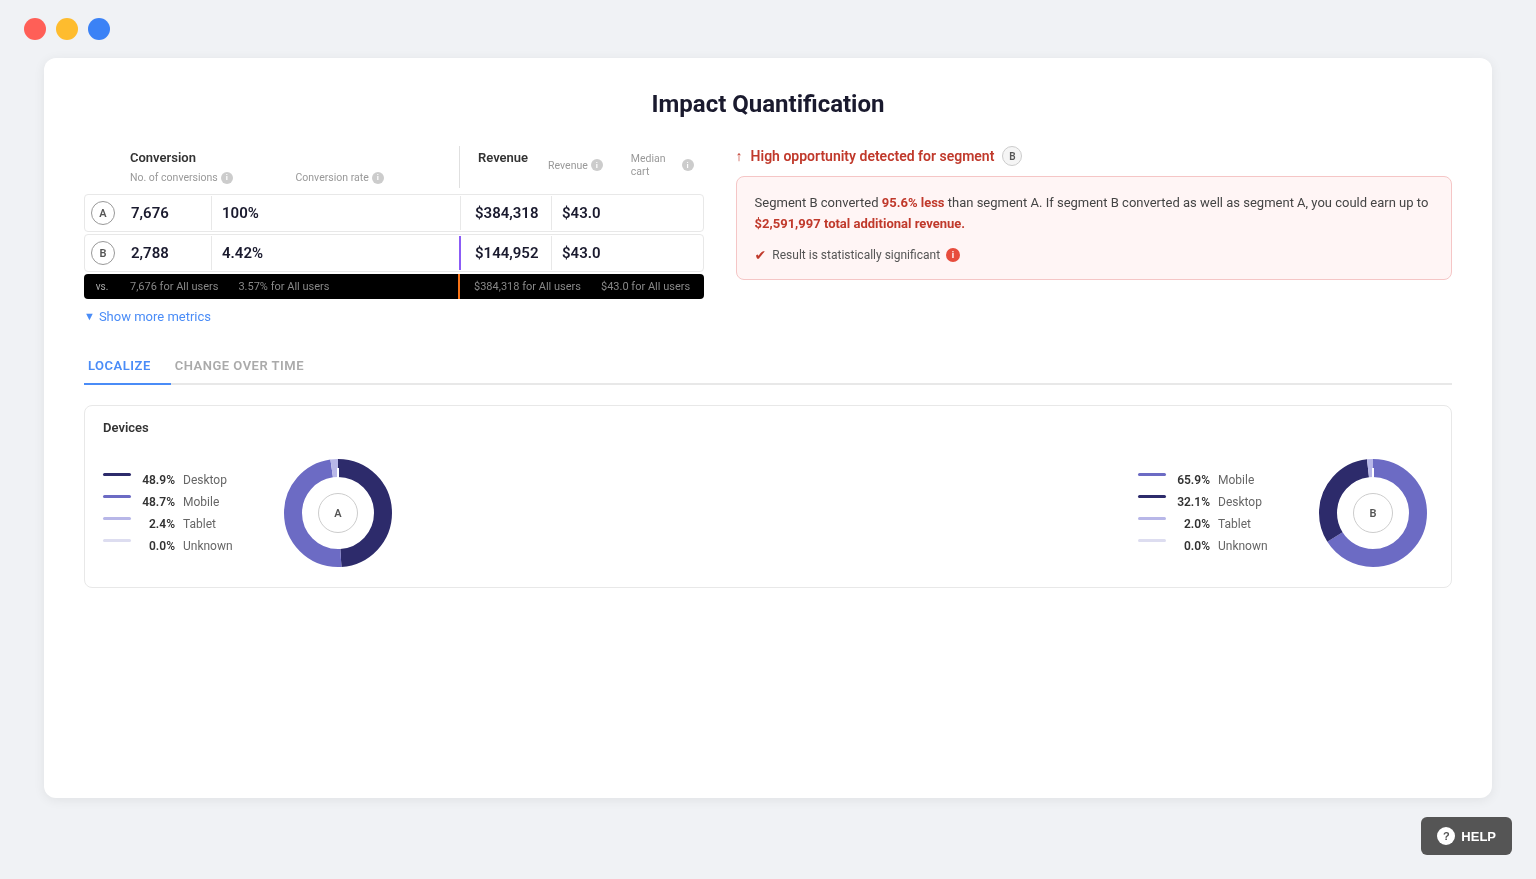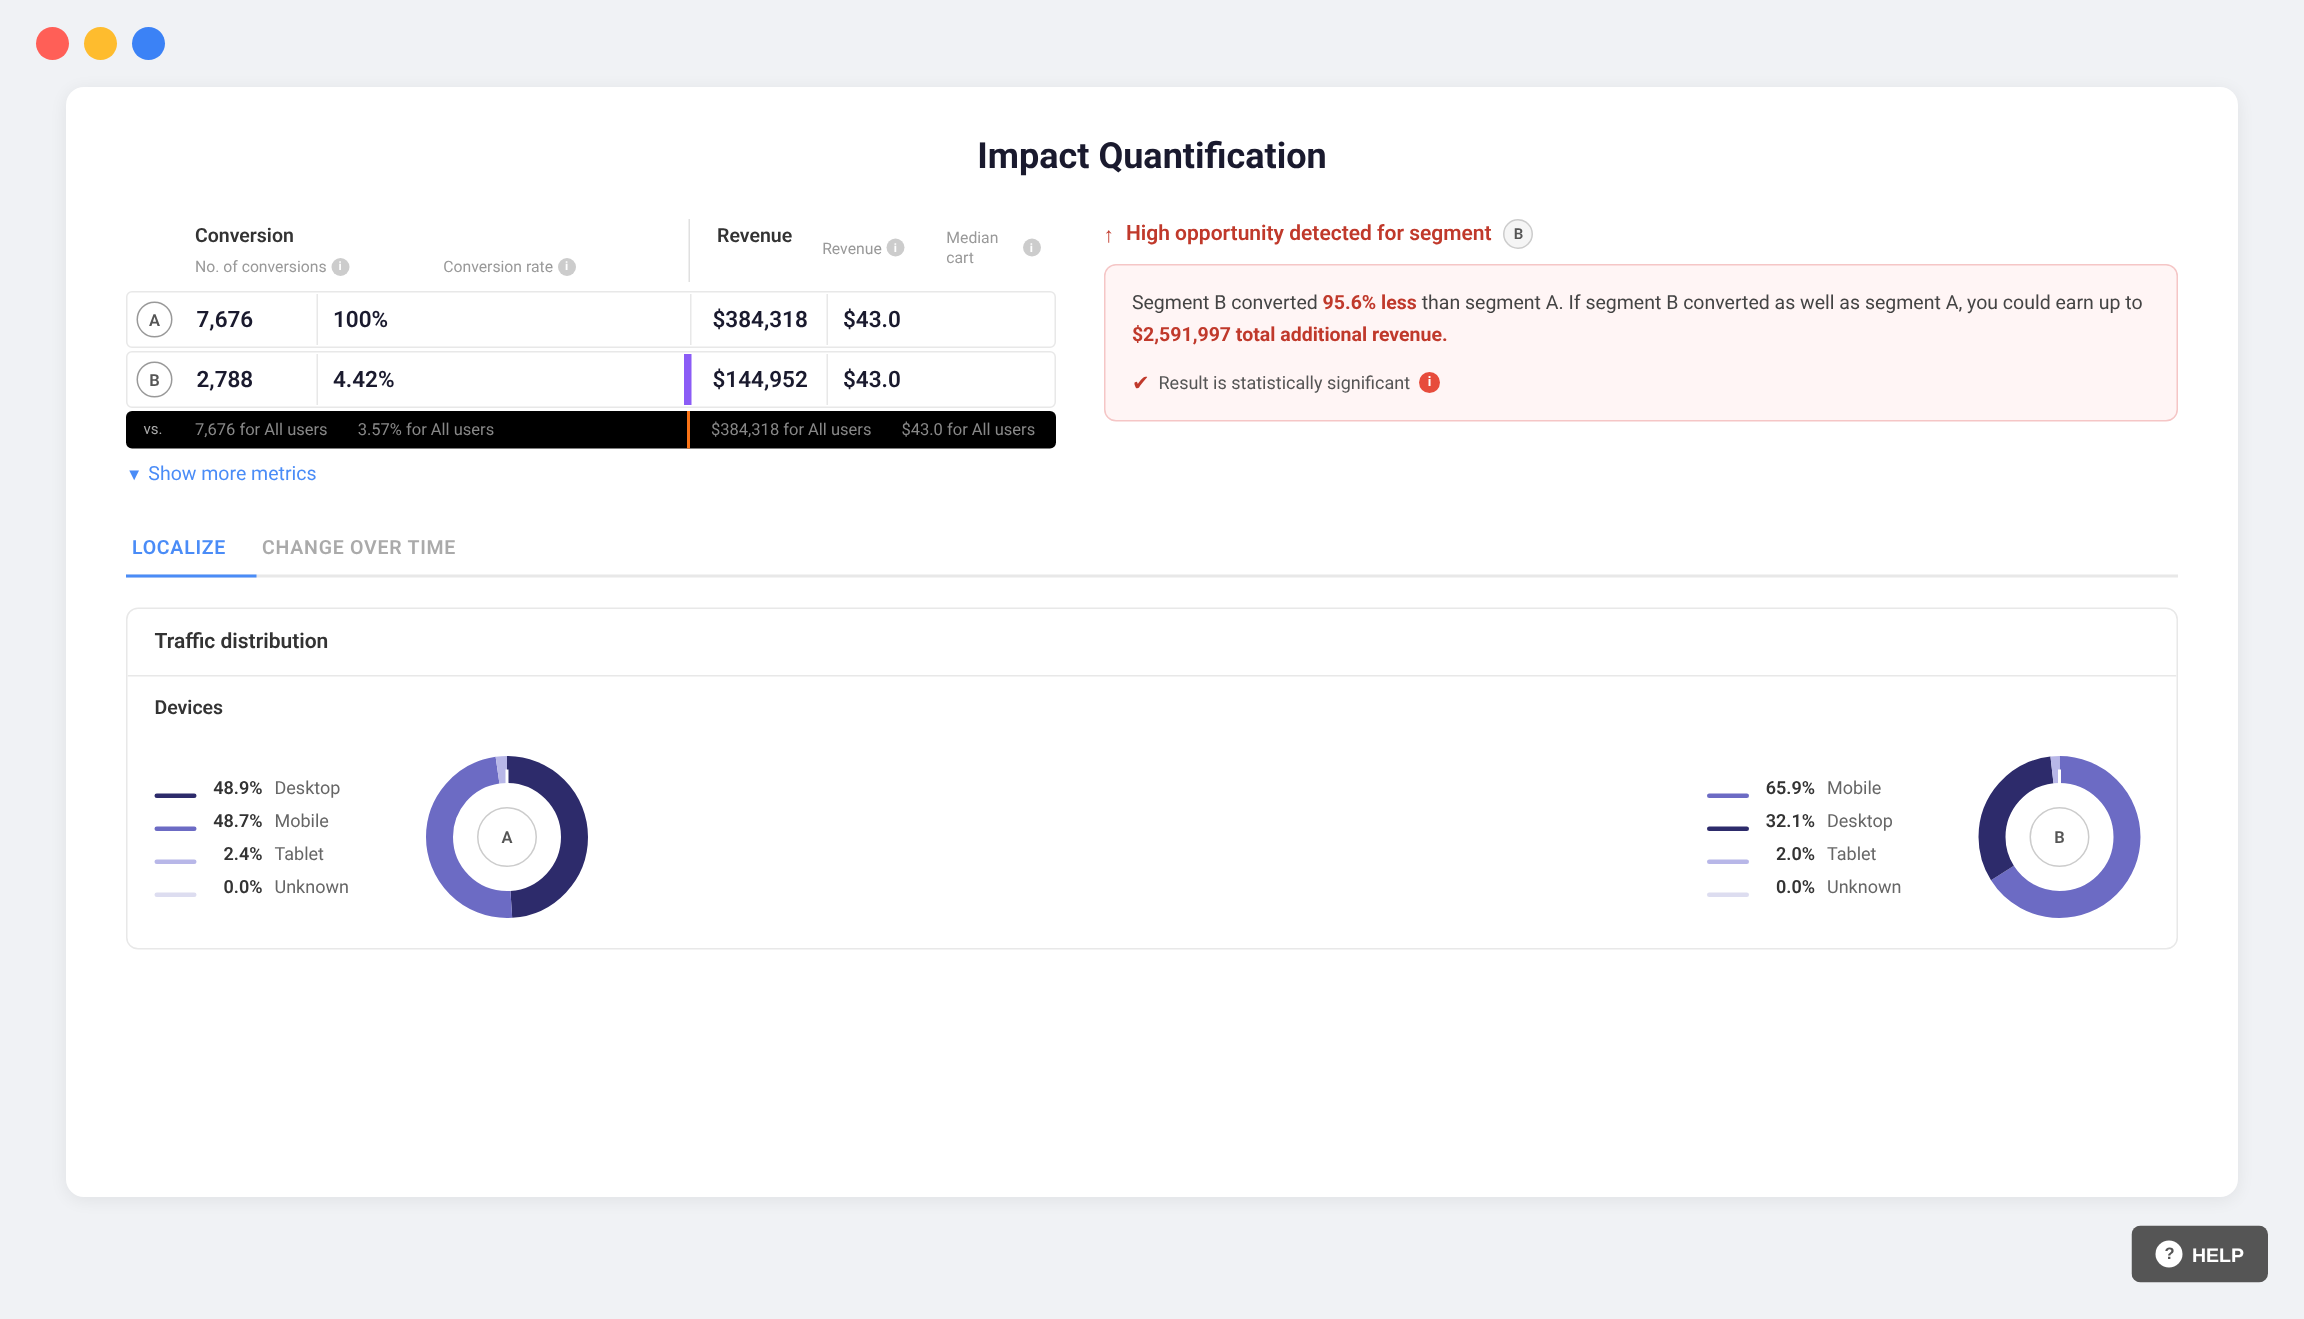--- a/index.html
+++ b/index.html
@@ -227,21 +227,21 @@
       align-items: center;
       gap: 40px;
     }
     .legend {
       display: flex;
       flex-direction: column;
       gap: 8px;
     }
     .legend-item {
       display: flex;
-      align-items: flex-end;
+      align-items: flex-start;
       gap: 8px;
       font-size: 12px;
       color: #444;
     }
     .legend-line {
       width: 28px;
       height: 3px;
       border-radius: 2px;
     }
     .legend-pct {
@@ -389,21 +389,21 @@
         </div>
         <div style="display:flex; flex:1;">
           <div class="cell" style="padding-left:14px;">$384,318</div>
           <div class="cell-divider"></div>
           <div class="cell">$43.0</div>
         </div>
       </div>
 
       <div class="data-row">
         <div class="segment-badge">B</div>
-        <div style="display:flex; flex:0 0 340px; border-right:5px solid #8b5cf6;">
+        <div style="display:flex; flex:0 0 340px; border-right:2px solid #8b5cf6;">
           <div class="cell">2,788</div>
           <div class="cell-divider"></div>
           <div class="cell">4.42%</div>
         </div>
         <div style="display:flex; flex:1;">
           <div class="cell" style="padding-left:14px;">$144,952</div>
           <div class="cell-divider"></div>
           <div class="cell">$43.0</div>
         </div>
       </div>
@@ -445,21 +445,20 @@
     </div>
   </div>
 
   <div class="tabs-row">
     <div class="tab active">LOCALIZE</div>
     <div class="tab">CHANGE OVER TIME</div>
   </div>
 
   <div class="traffic-section">
     <div class="traffic-card">
-      <div class="traffic-header">Traffic distribution</div>
       <div class="devices-section">
         <div class="devices-title">Devices</div>
         <div class="devices-charts">
 
           <div class="chart-group">
             <div class="legend">
               <div class="legend-item">
                 <div class="legend-line" style="background:#2d2b6b;"></div>
                 <span class="legend-pct">48.9%</span>
                 <span class="legend-label">Desktop</span>

